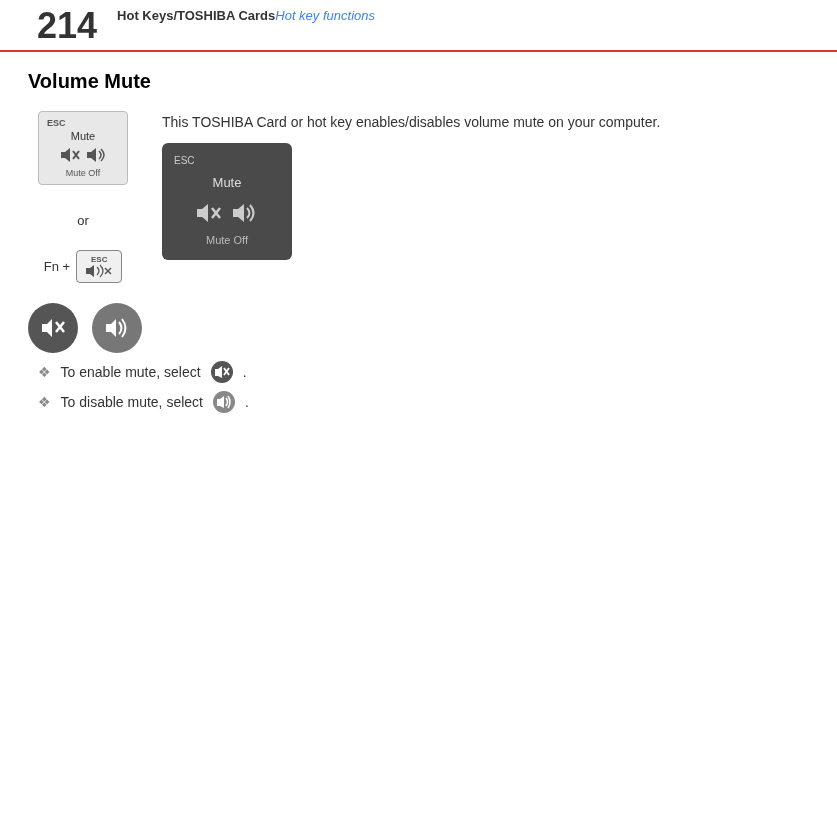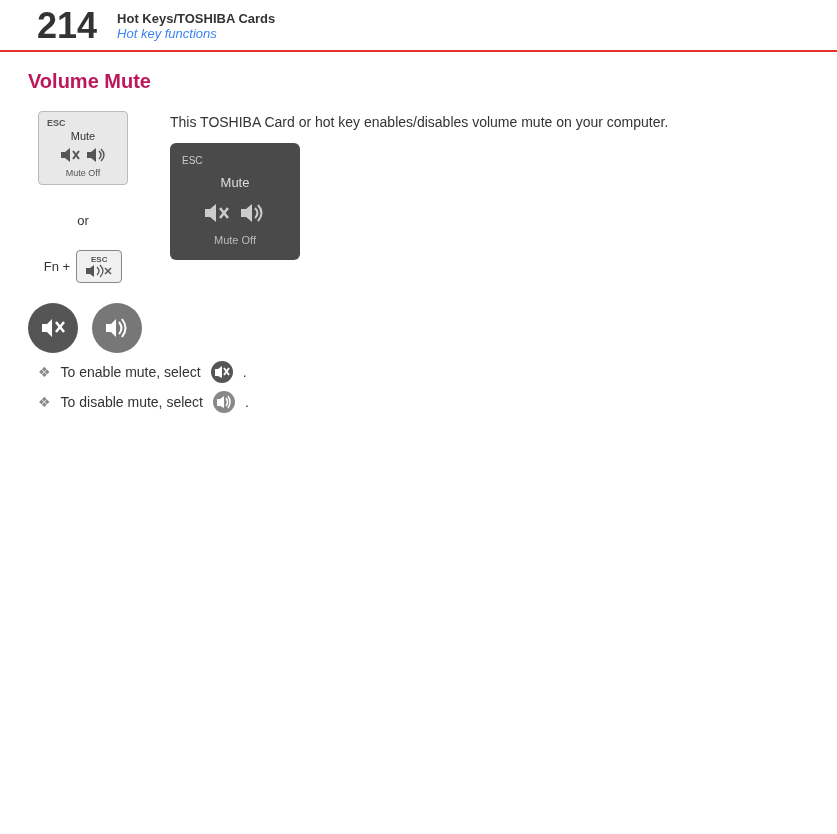--- a/index.html
+++ b/index.html
@@ -22,21 +22,21 @@
       font-size: 36px;
       font-weight: bold;
       color: #333;
       margin-right: 20px;
       line-height: 1;
       align-self: center;
       margin-left: 21px;
     }
     .header-text {
       display: flex;
-      flex-direction: column;
+      flex-direction: row;
       justify-content: center;
     }
     .header-chapter {
       font-size: 13px;
       font-weight: bold;
       color: #333;
     }
     .header-section {
       font-size: 13px;
       color: #3b82f6;
@@ -45,28 +45,28 @@
 
     
     .content {
       padding: 18px 28px 18px 28px;
     }
 
     
     .section-title {
       font-size: 20px;
       font-weight: bold;
-      color: #be185d;
+      color: #000000;
       margin-bottom: 18px;
     }
 
     
     .main-block {
       display: flex;
-      gap: 32px;
+      gap: 24px;
       margin-bottom: 20px;
     }
 
     .left-col {
       display: flex;
       flex-direction: column;
       align-items: center;
       min-width: 110px;
     }
 

